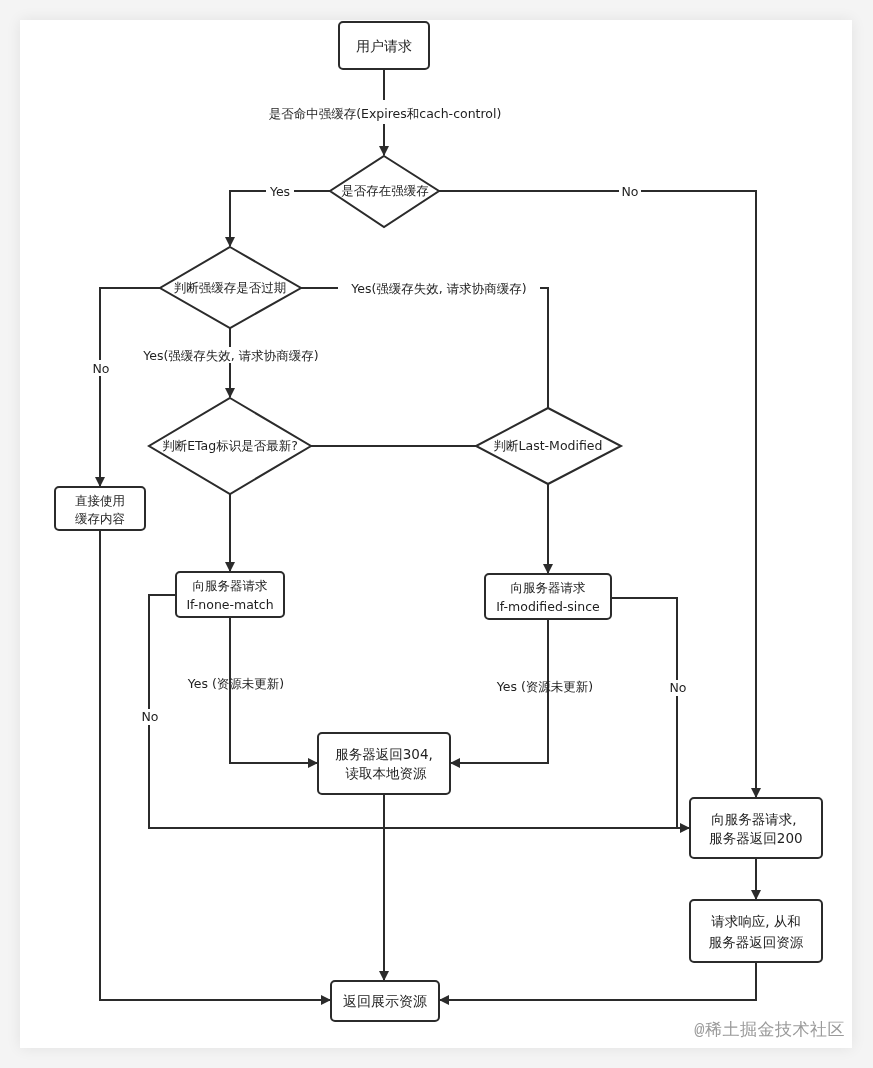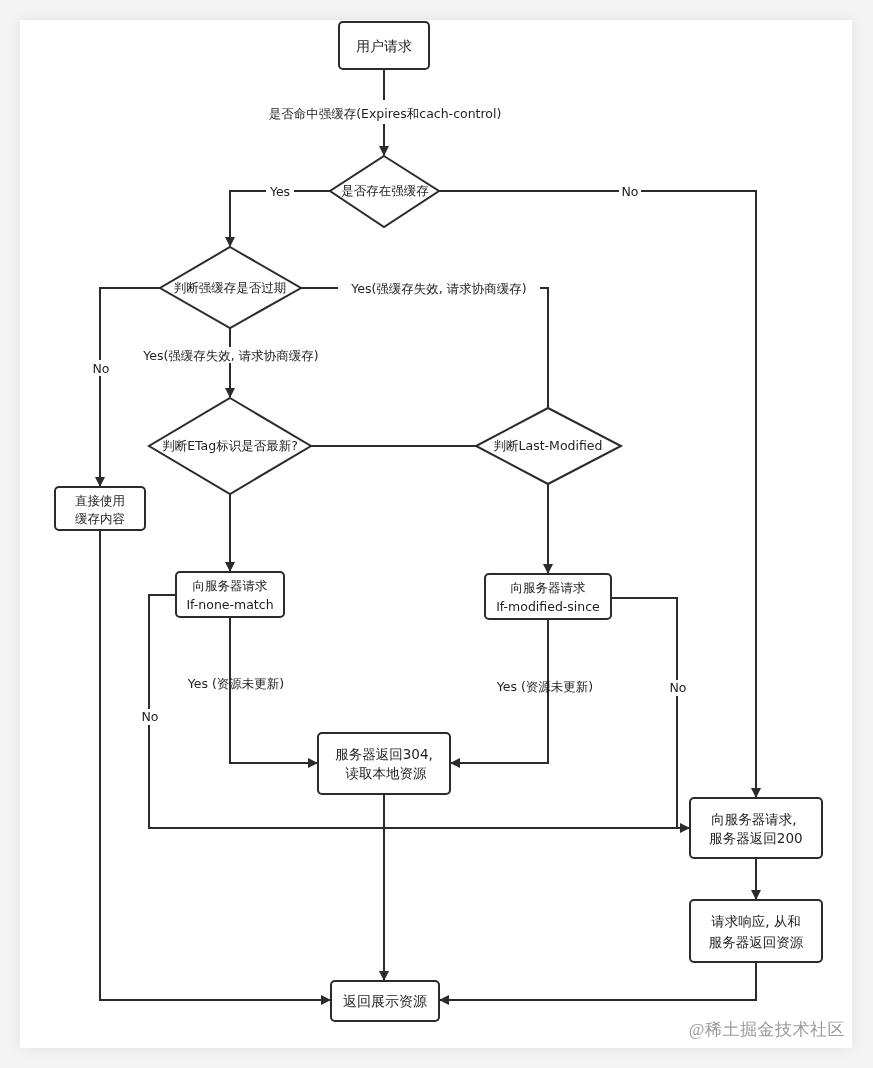--- a/index.html
+++ b/index.html
@@ -29,21 +29,21 @@
     fill: #1e1e1e;
   }
   svg.diagram .node-text { font-size: 12.5px; }
   svg.diagram .edge-label { font-size: 12.5px; }
   svg.diagram .label-bg { fill: #ffffff; }
   .watermark {
     position: absolute;
     right: 28px; top: 1018px;
     font-size: 17px;
     color: #9a9a9a;
-    font-family: Liberation Serif, serif;
+    font-family: Liberation Mono, monospace;
     letter-spacing: 0.5px;
   }
 </style>
 </head>
 <body>
 
 <div class="card"></div>
 
 <svg class="diagram" viewBox="0 0 873 1068">
   <defs>

